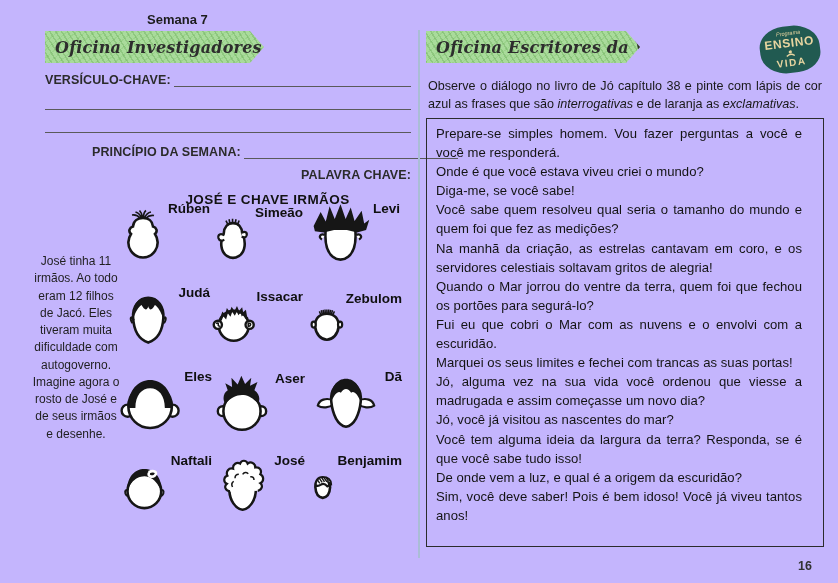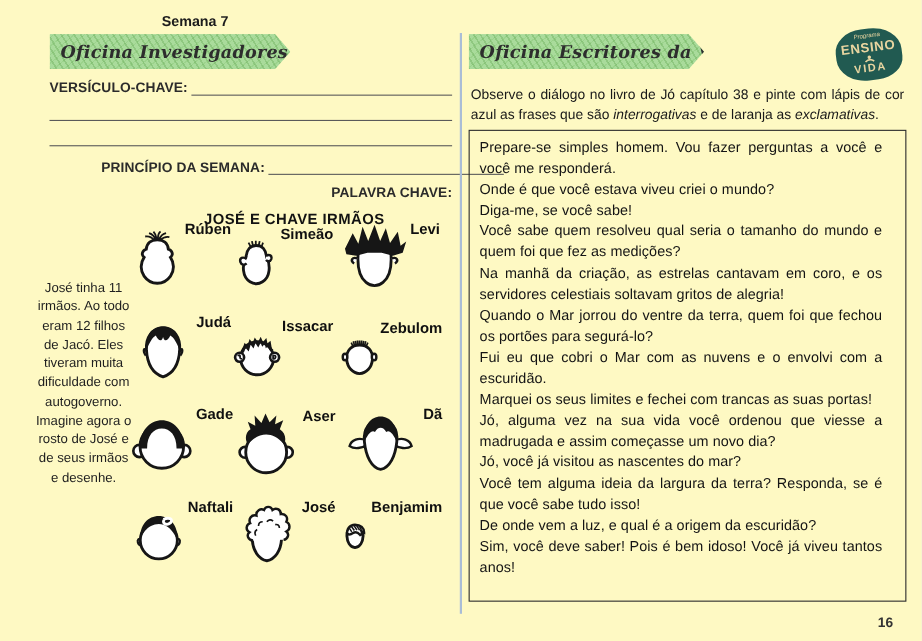--- a/index.html
+++ b/index.html
@@ -1,17 +1,17 @@
 <!DOCTYPE html>
 <html><head>
 <meta charset="utf-8">
 <style>
   html,body{margin:0;padding:0;background:#e9e9e9;}
   .page{
-    position:relative; width:838px; height:583px; background:#fef9c3;
+    position:relative; width:838px; height:583px; background:#c4b5fd;
     font-family:"Liberation Sans", sans-serif; color:#1c1c1c; overflow:hidden;
     margin:0 auto;
   }
   
   .banner{
     position:absolute; top:31px; height:32px;
     background-color:#a9db9b;
     background-image:
       repeating-linear-gradient(58deg, rgba(84,156,66,0.30) 0 1.5px, rgba(0,0,0,0) 1.5px 5px),
       repeating-linear-gradient(-40deg, rgba(120,190,100,0.28) 0 1px, rgba(0,0,0,0) 1px 6px);
@@ -175,21 +175,21 @@
       <div class="bname">Zebulom</div>
     </div>
 
     <div class="face-cell p7">
       <svg viewBox="0 0 100 100">
         <circle cx="15" cy="62" r="9.5" fill="#fff" stroke="#161616" stroke-width="2.4"></circle>
         <circle cx="85" cy="62" r="9.5" fill="#fff" stroke="#161616" stroke-width="2.4"></circle>
         <circle cx="50" cy="55" r="34" fill="#fff" stroke="#161616" stroke-width="2.6"></circle>
         <path d="M17,58 C14,29 33,14 50,14 C67,14 86,29 83,58 L73,58 C73,38 63,27 50,27 C37,27 27,38 27,58 Z" fill="#161616"></path>
       </svg>
-      <div class="bname lbl-left">Gade</div>
+      <div class="bname lbl-left">Eles</div>
     </div>
 
     <div class="face-cell p8">
       <svg viewBox="0 0 100 100">
         <circle cx="19" cy="60" r="8" fill="#fff" stroke="#161616" stroke-width="2.4"></circle>
         <circle cx="81" cy="60" r="8" fill="#fff" stroke="#161616" stroke-width="2.4"></circle>
         <circle cx="50" cy="60" r="30" fill="#fff" stroke="#161616" stroke-width="2.6"></circle>
         <path d="M23,48 C18,40 20,30 27,26 L23,15 L34,21 L33,6 L43,17 L49,3 L55,16 L65,6 L63,19 L75,13 L70,26 C78,31 80,41 76,48 C67,38 59,34 50,34 C41,34 31,39 23,48 Z" fill="#161616"></path>
       </svg>
       <div class="bname lbl-left">Aser</div>

